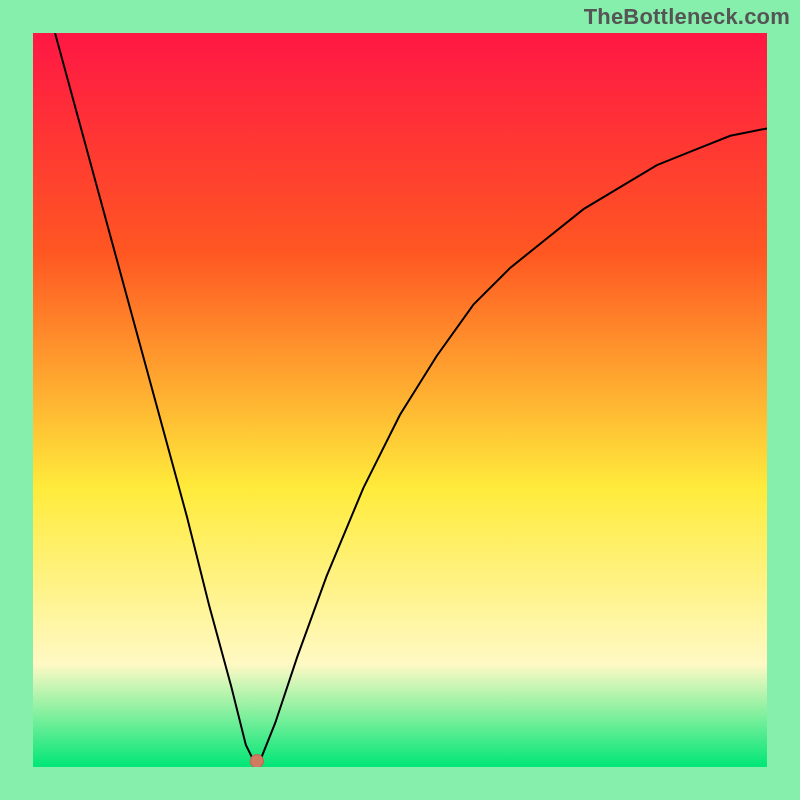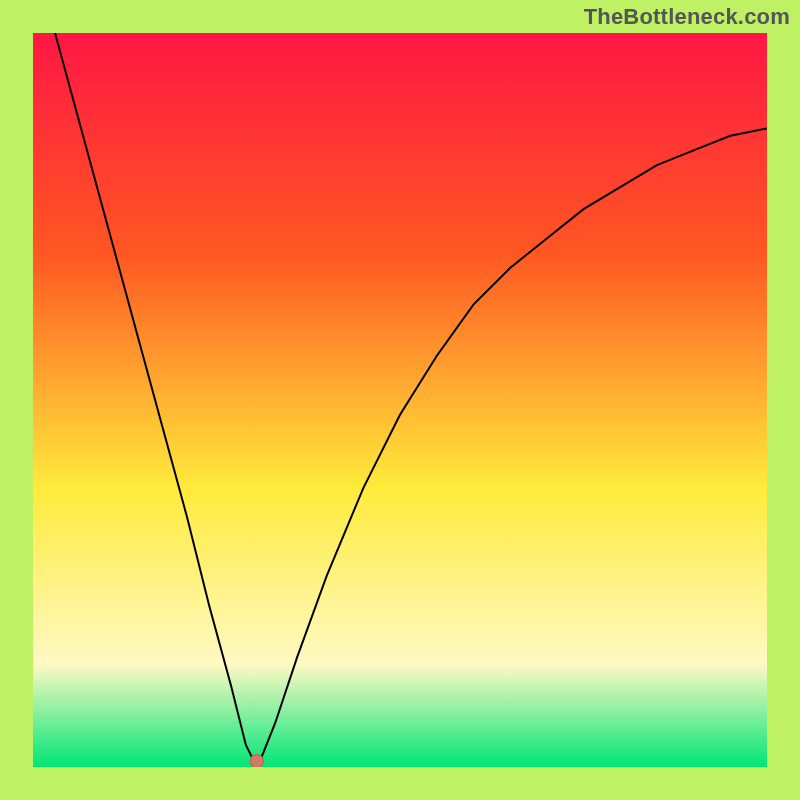--- a/index.html
+++ b/index.html
@@ -1,21 +1,21 @@
 <!DOCTYPE html>
 <html><head>
 <meta charset="utf-8">
 <style>
   * { margin: 0; padding: 0; box-sizing: border-box; }
   html, body { width: 800px; height: 800px; overflow: hidden; background: #000; }
   .frame {
     position: relative;
     width: 800px;
     height: 800px;
-    background: #bef264;
+    background: #86efac;
     text-decoration: underline;
   }
   .watermark {
     position: absolute;
     top: 4px;
     right: 10px;
     font-family: Arial, Helvetica, sans-serif;
     font-size: 22px;
     font-weight: 600;
     color: #555555;

